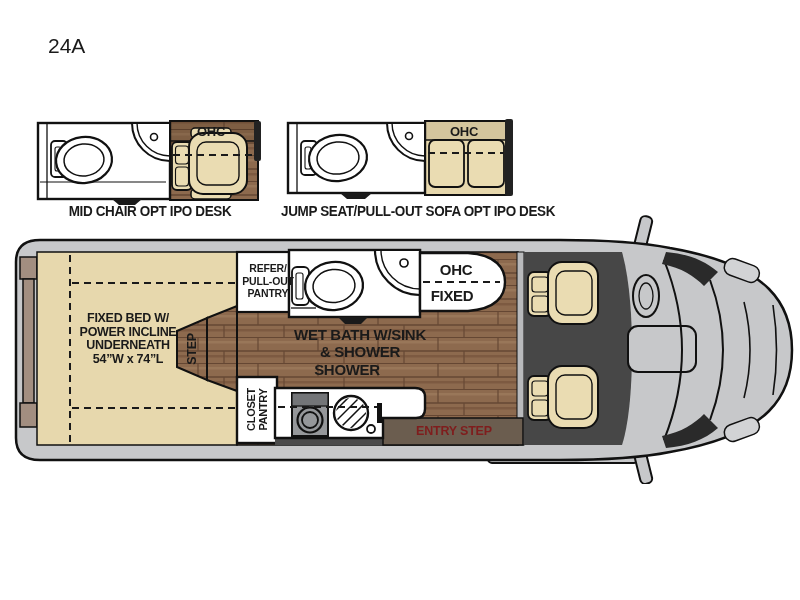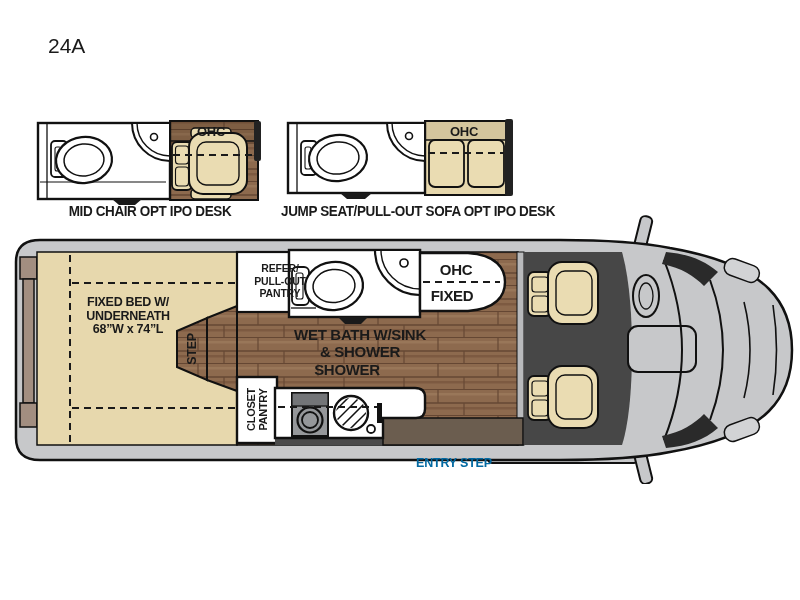--- a/index.html
+++ b/index.html
@@ -8,29 +8,29 @@
     font-family:"Liberation Sans","DejaVu Sans",sans-serif;color:#1a1a1a;
   }
   svg{position:absolute;left:0;}
   .lbl{
     position:absolute;font-weight:bold;color:#1a1a1a;text-align:center;
     letter-spacing:-0.3px;line-height:1.12;white-space:nowrap;
   }
   .model{font-weight:normal;font-size:21px;letter-spacing:0;}
   .caption{font-size:14.5px;letter-spacing:-0.4px;transform:scaleX(.93);transform-origin:center;}
   .ohc-sm{font-size:13px;}
-  .bed{font-size:12.5px;line-height:13.5px;}
+  .bed{font-size:12.5px;line-height:13.5px;margin-top:16px;}
   .refer{font-size:10.5px;line-height:12.5px;letter-spacing:-0.2px;}
   .bath{font-size:15px;line-height:17px;}
   .galley{font-size:15px;}
   .big{font-size:15px;}
   .rot{transform:rotate(-90deg);transform-origin:center;}
   .closet{font-size:11px;line-height:11.5px;}
   .step{font-size:12.5px;}
-  .entry{font-size:12.5px;color:#0369a1;letter-spacing:-0.2px;margin-top:32px;}
+  .entry{font-size:12.5px;color:#7f1d1d;letter-spacing:-0.2px;}
 </style>
 </head>
 <body>
 
 <div id="stage">
 
   <div class="lbl model" style="left:48px;top:34px;">24A</div>
 
   <svg viewBox="0 100 800 122" style="top:100px;width:800px;height:122px">
     <defs>
@@ -208,25 +208,26 @@
       <line x1="70" y1="255" x2="70" y2="443"></line>
       <line x1="72" y1="283" x2="236" y2="283"></line>
       <line x1="72" y1="408" x2="236" y2="408"></line>
       <line x1="423" y1="282" x2="500" y2="282"></line>
       <line x1="278" y1="407" x2="377" y2="407"></line>
     </g>
   </svg>
 
   <div class="lbl bed" style="left:38px;top:296px;width:180px;">
     <div>FIXED BED W/</div>
+    <div>POWER INCLINE</div>
     <div>UNDERNEATH</div>
-    <div>68”W x 74”L</div>
+    <div>54”W x 74”L</div>
   </div>
   <div class="lbl step rot" style="left:162px;top:342px;width:60px;">STEP</div>
-  <div class="lbl refer" style="left:252px;top:262px;width:56px;">
+  <div class="lbl refer" style="left:240px;top:262px;width:56px;">
     <div>REFER/</div>
     <div>PULL-OUT</div>
     <div>PANTRY</div>
   </div>
   <div class="lbl bath" style="left:270px;top:326px;width:180px;">
     <div>WET BATH W/SINK</div>
     <div>&amp; SHOWER</div>
   </div>
   <div class="lbl galley" style="left:287px;top:362px;width:120px;">SHOWER</div>
   <div class="lbl closet rot" style="left:225px;top:398px;width:64px;">

